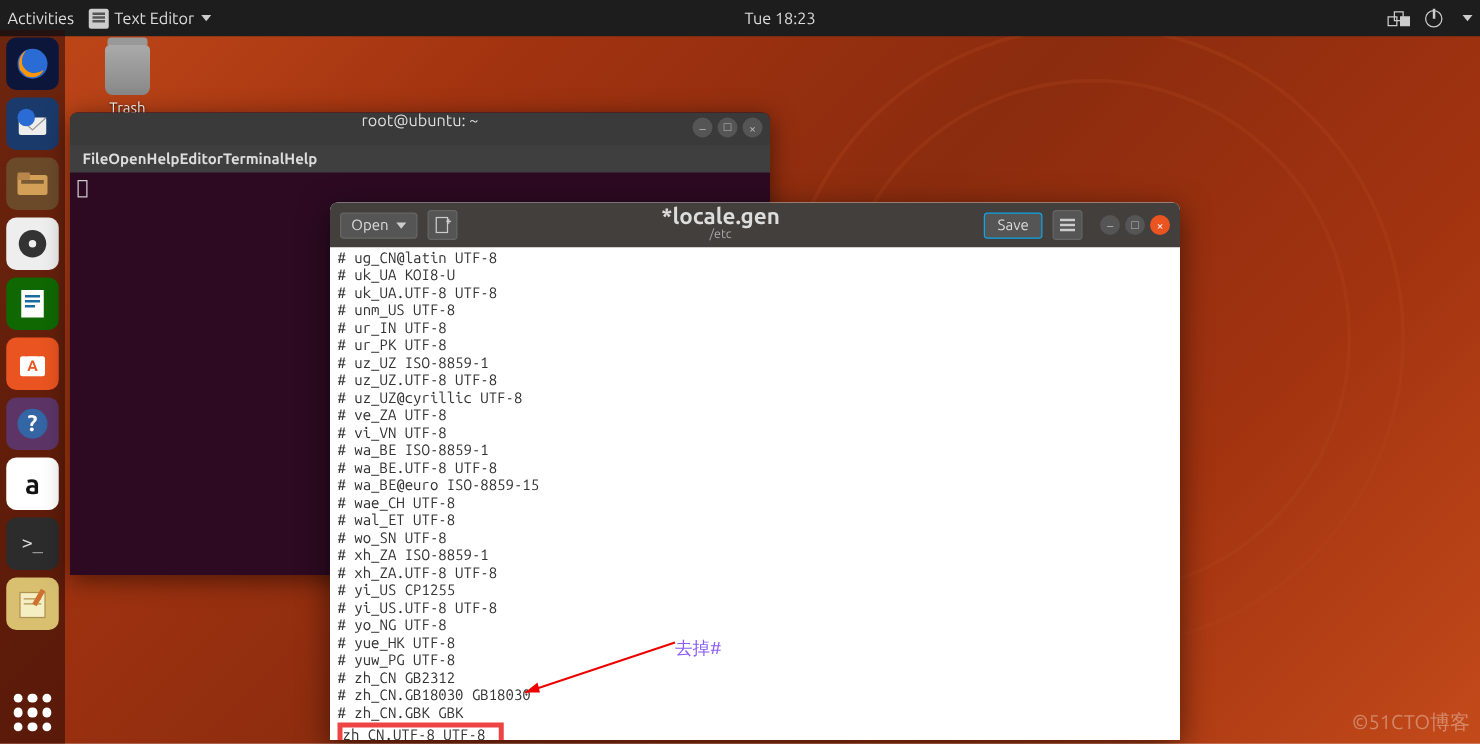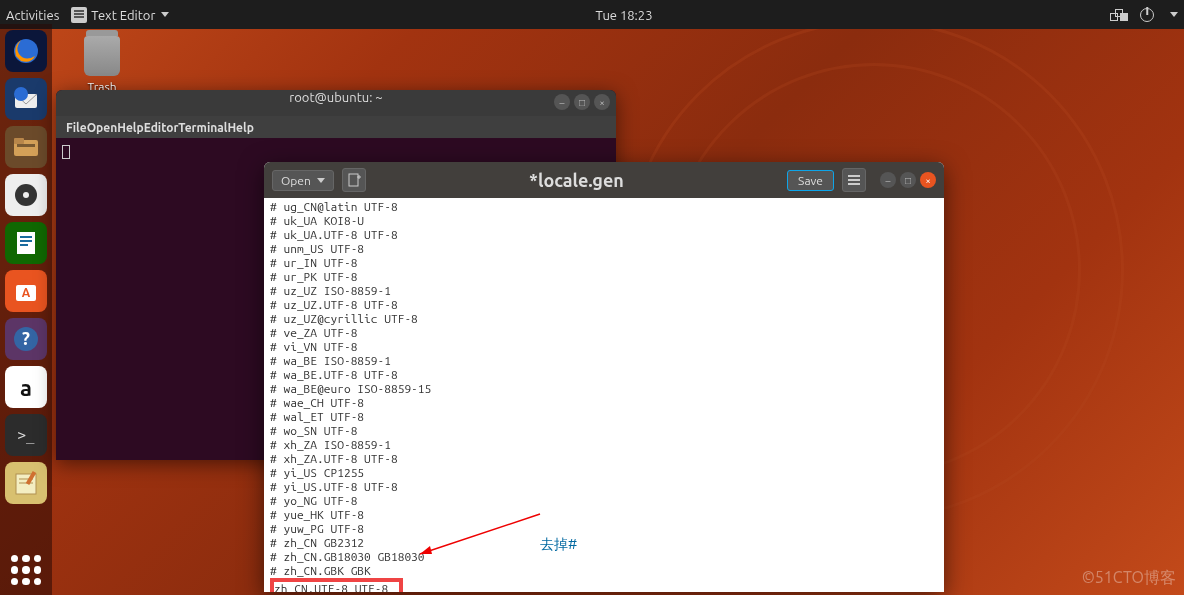--- a/index.html
+++ b/index.html
@@ -120,21 +120,21 @@
   .ge-wc .wbtn { background:#555; }
   .ge-wc .wbtn.cls { background:#e95420; color:#fff; }
   .ge-body {
     flex:1; overflow:hidden; background:#fff; color:#333;
     font-family: "Ubuntu Mono", monospace; font-size:12px; line-height:14px;
     padding:2px 6px;
     white-space:pre;
   }
   .hl-red { display:inline-block; border:4px solid #ef4444; padding:0 4px 0 0; }
 
-  .annotation { position:absolute; left:540px; top:536px; color:#0369a1; font-size:14px; }
+  .annotation { position:absolute; left:540px; top:510px; color:#8b5cf6; font-size:14px; }
   .arrow { position:absolute; pointer-events:none; }
 
   .watermark { position:absolute; right:8px; bottom:6px; color:rgba(255,255,255,0.35); font-size:16px; }
 </style>
 </head>
 <body>
 
 <div class="bg-swirl"></div>
 
 <div class="topbar">
@@ -266,20 +266,21 @@
     </div>
     <div class="ge-new">
       <svg width="14" height="14" viewBox="0 0 14 14">
           <rect x="2" y="1" width="9" height="12" fill="none" stroke="#ccc"></rect>
           <line x1="10" y1="4" x2="14" y2="4" stroke="#ccc"></line>
           <line x1="12" y1="2" x2="12" y2="6" stroke="#ccc"></line>
         </svg>
     </div>
     <div class="ge-title">
       <div class="fn">*locale.gen</div>
+      <div class="fp">/etc</div>
     </div>
     <div class="ge-save">Save</div>
     <div class="ge-ham">
         <span></span>
       </div>
     <div class="ge-wc">
       <div class="wbtn">–</div>
       <div class="wbtn">□</div>
       <div class="wbtn cls">×</div>
     </div>

